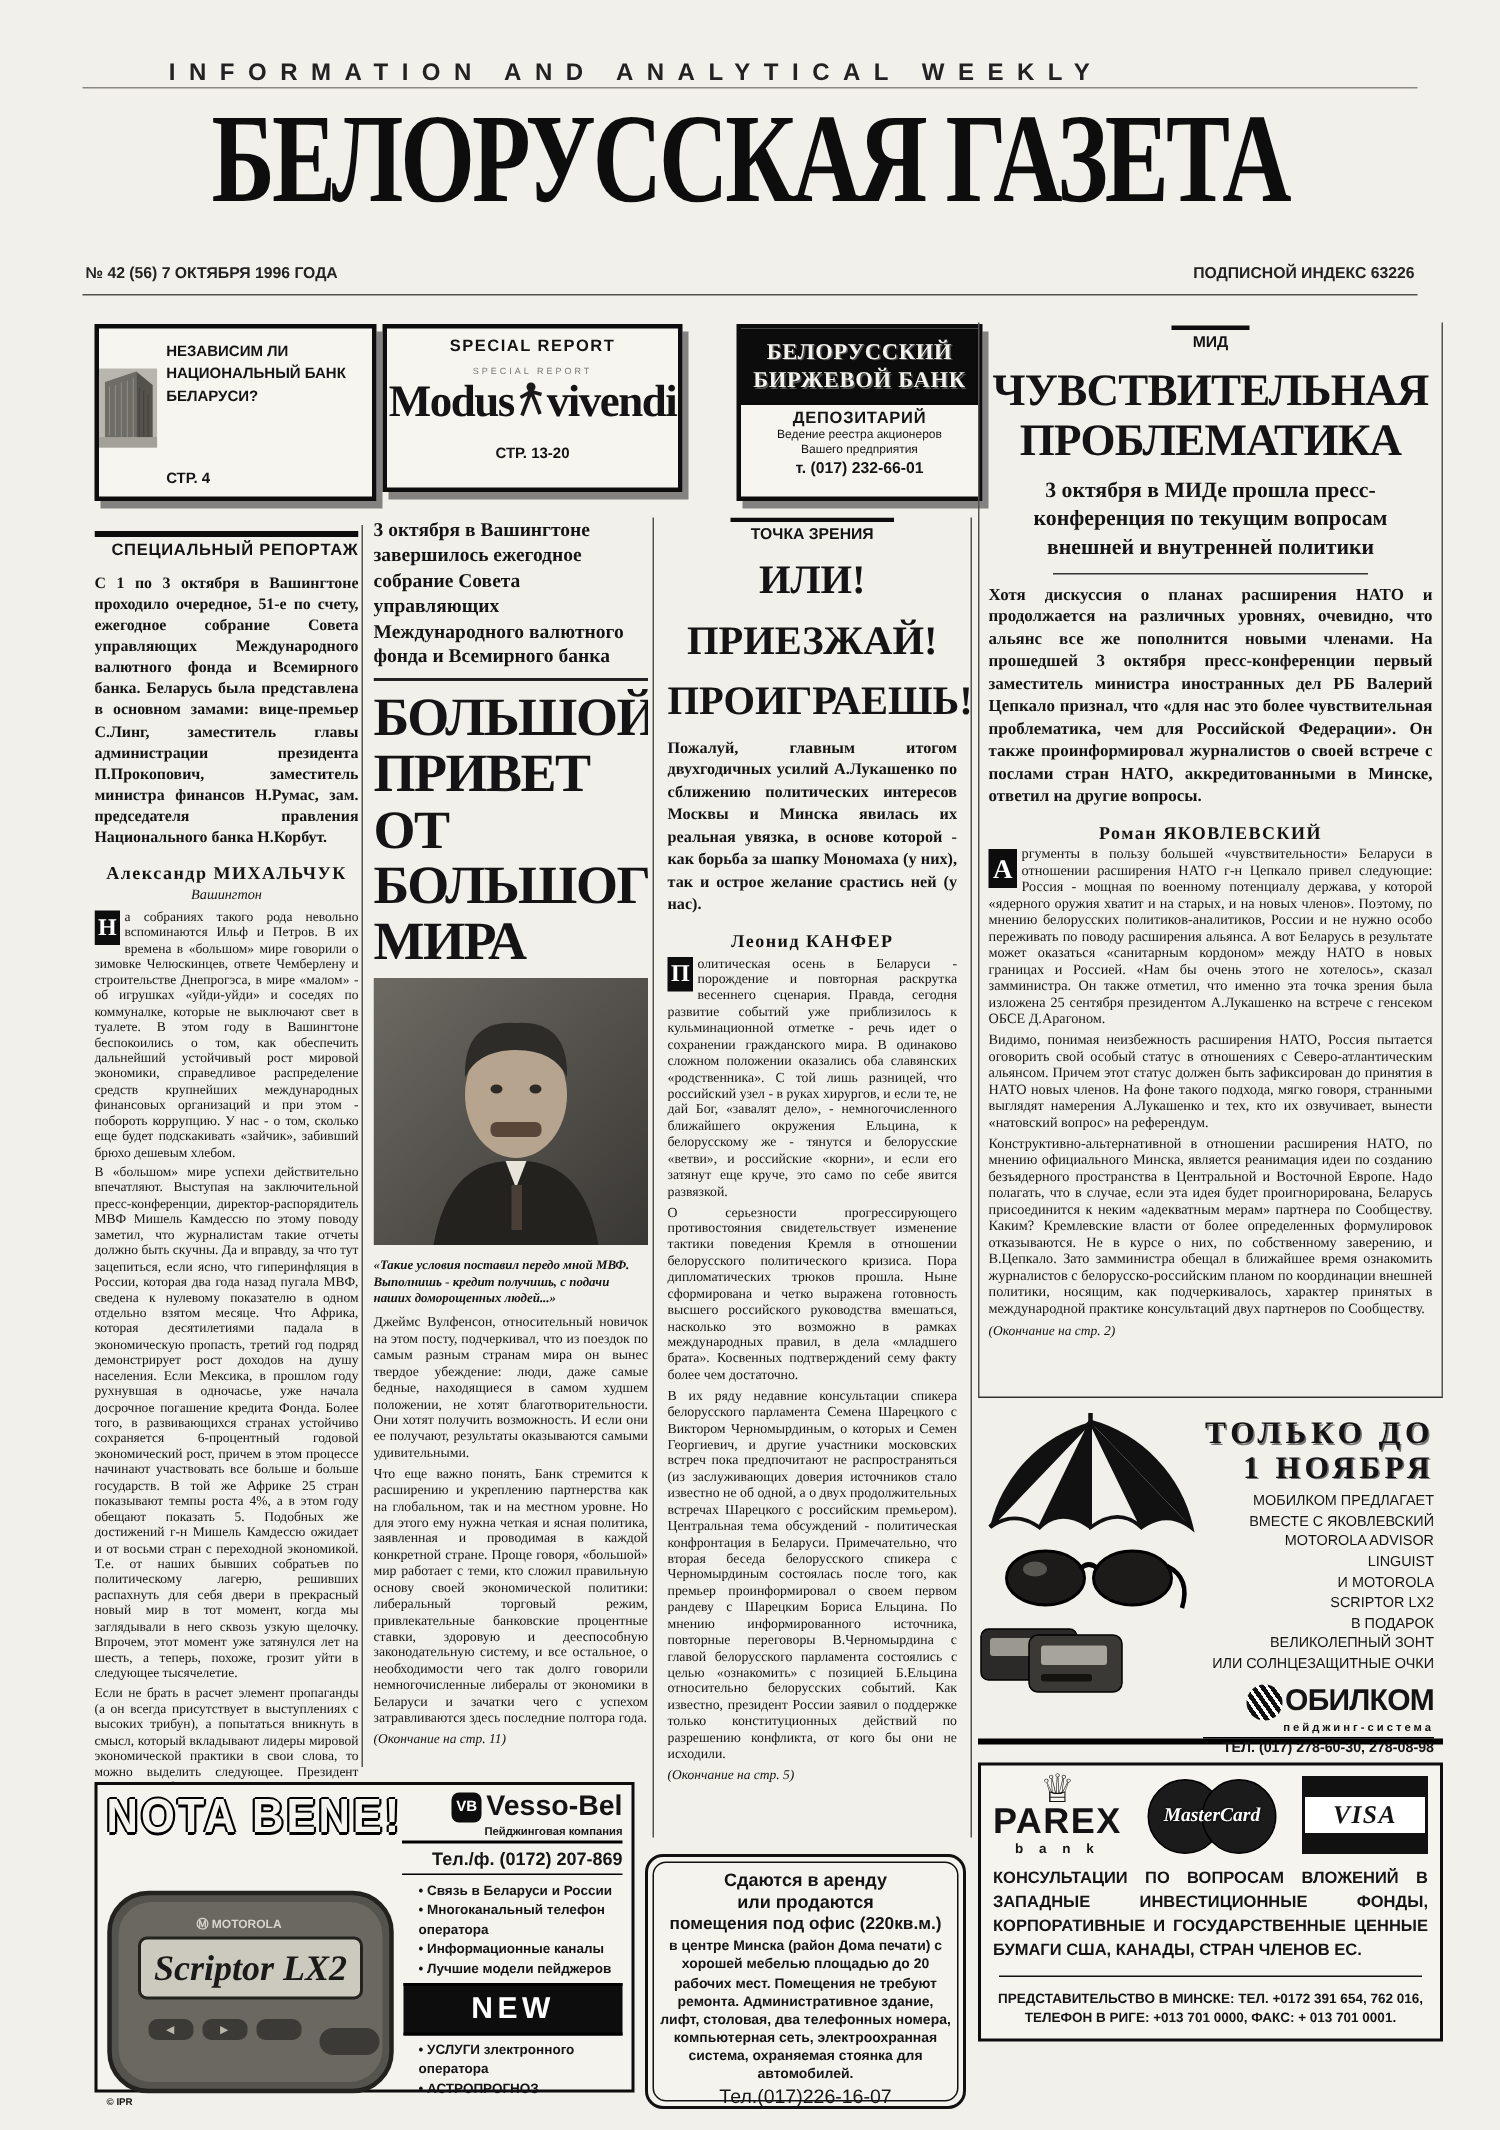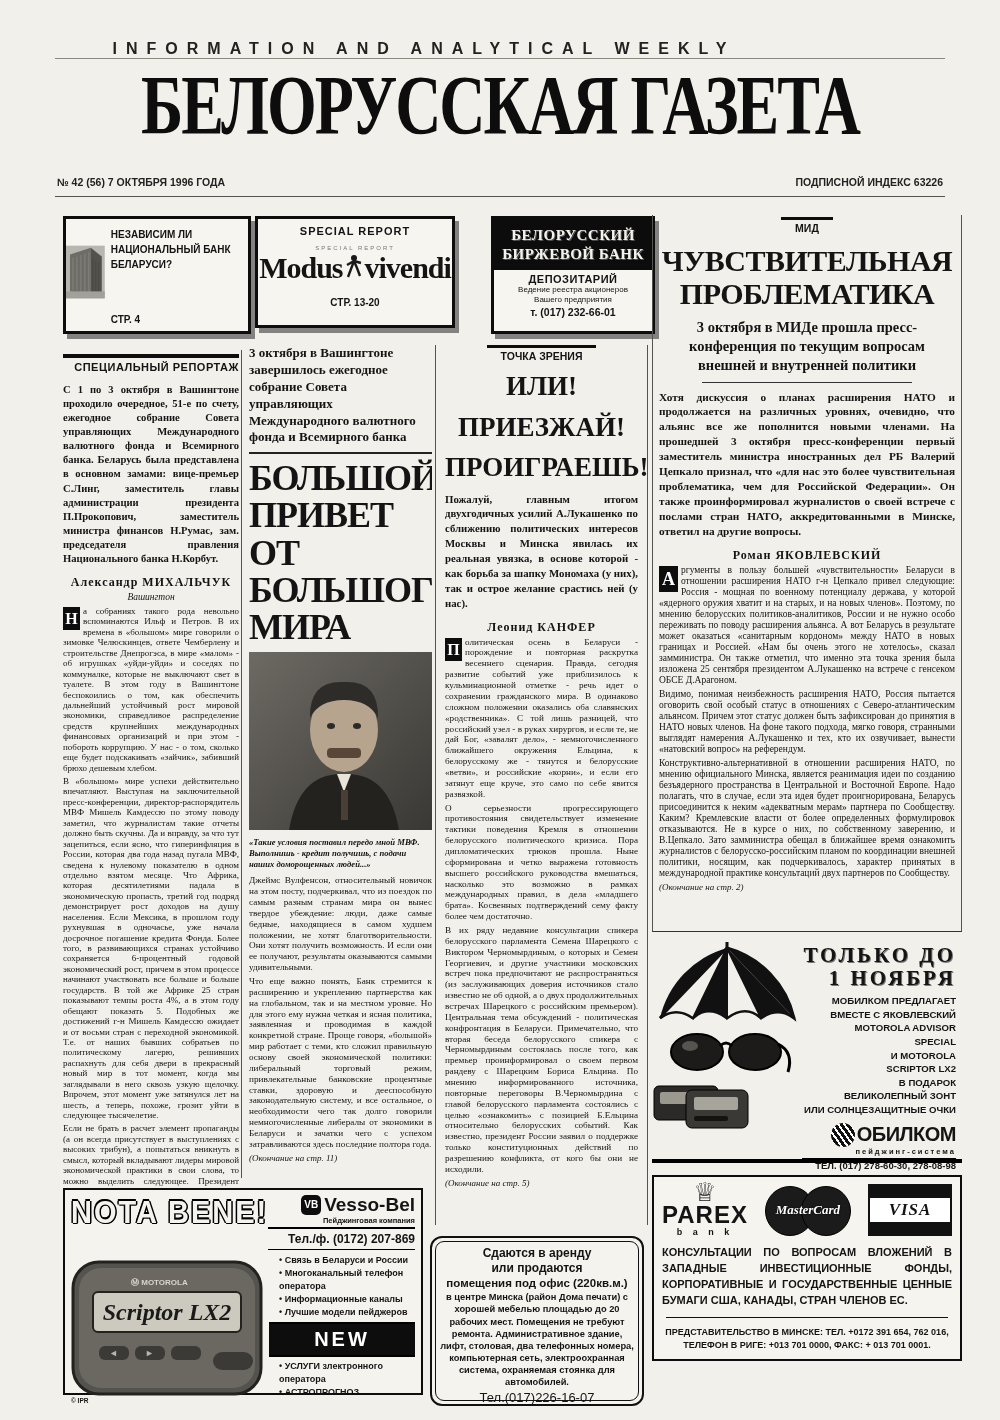--- a/index.html
+++ b/index.html
@@ -108,21 +108,21 @@
              background:#f5f3ee;box-sizing:border-box;padding:3px;}
   .ad-office .inner{border:1px solid #111;border-radius:9px;height:100%;box-sizing:border-box;
                     padding:4px 3px;text-align:center;}
   .off1{font-weight:bold;font-size:12px;line-height:1.25;}
   .off2{font-weight:bold;font-size:9.3px;line-height:1.3;margin-top:1px;}
   .off3{font-weight:normal;font-size:13px;margin-top:2px;}
 
   .ad-mobil{top:936px;left:652px;width:310px;height:227px;border-bottom:4px solid #000;box-sizing:border-box;}
   .mob-title{text-align:right;font-weight:bold;font-size:21px;letter-spacing:3px;line-height:1.1;
              text-shadow:1px 1px 0 #777;}
-  .mob-lines{text-align:right;font-weight:bold;font-size:9.6px;line-height:1.42;margin-top:4px;}
+  .mob-lines{text-align:right;font-weight:normal;font-size:9.6px;line-height:1.42;margin-top:4px;}
   .mob-logo{display:flex;align-items:center;justify-content:flex-end;gap:2px;margin-top:6px;}
   .mob-circle{width:24px;height:24px;border-radius:50%;background:repeating-linear-gradient(55deg,#111 0 3px,#fff 3px 5px);}
   .mob-name{font-size:20px;font-weight:bold;letter-spacing:-.5px;}
   .mob-sub{text-align:right;font-size:7.5px;font-weight:bold;letter-spacing:2px;}
   .mob-ph{text-align:right;font-size:9.5px;font-weight:bold;border-top:1px solid #000;margin-top:2px;padding-top:1px;}
 
   .ad-parex{top:1175px;left:652px;width:310px;height:186px;border:2px solid #0d0d0d;background:#f6f4ef;
             box-sizing:border-box;padding:6px 8px;}
   .parex-row{display:flex;align-items:center;justify-content:space-between;}
   .parex-logo{text-align:center;}
@@ -320,21 +320,21 @@
     </svg>
     <div style="margin-left:150px;padding:8px 6px 0 0;">
       <div class="mob-title">
         <div>ТОЛЬКО ДО</div>
         <div>1 НОЯБРЯ</div>
       </div>
       <div class="mob-lines sans">
         <div>МОБИЛКОМ ПРЕДЛАГАЕТ</div>
         <div>ВМЕСТЕ С ЯКОВЛЕВСКИЙ</div>
         <div>MOTOROLA ADVISOR</div>
-        <div>SPECIAL</div>
+        <div>LINGUIST</div>
         <div>И MOTOROLA</div>
         <div>SCRIPTOR LX2</div>
         <div>В ПОДАРОК</div>
         <div>ВЕЛИКОЛЕПНЫЙ ЗОНТ</div>
         <div>ИЛИ СОЛНЦЕЗАЩИТНЫЕ ОЧКИ</div>
       </div>
       <div class="mob-logo">
         <span class="mob-circle"></span>
         <span class="mob-name sans">ОБИЛКОМ</span>
       </div>

